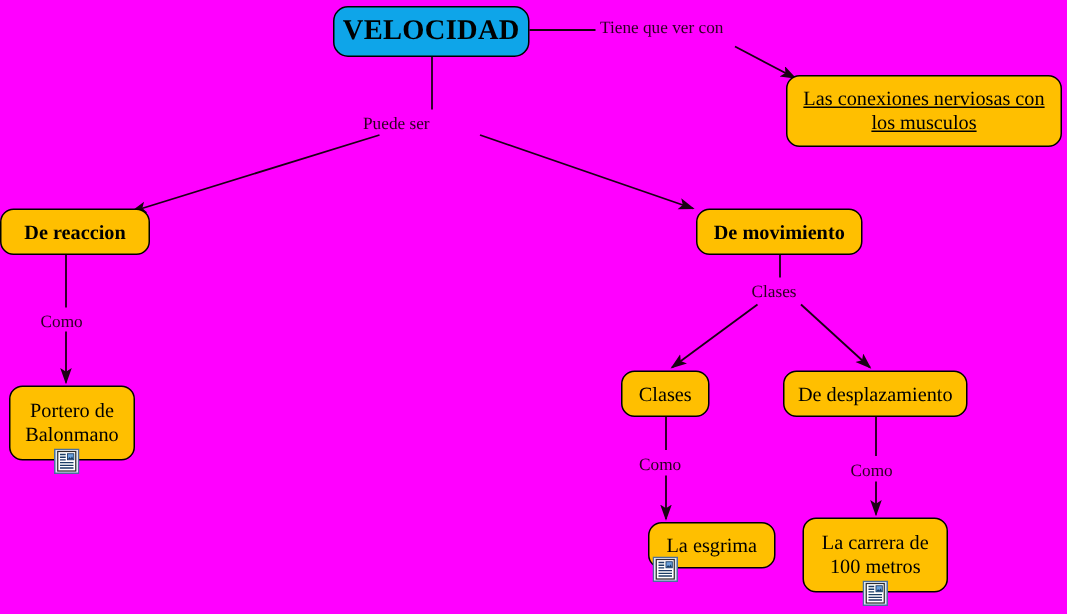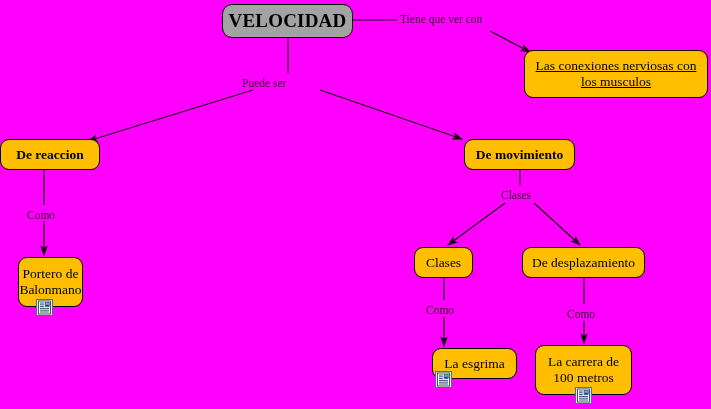--- a/index.html
+++ b/index.html
@@ -38,21 +38,21 @@
     font-size: 13.5px;
     line-height: 16px;
     text-align: center;
     display: flex;
     align-items: center;
     justify-content: center;
     padding: 2px 7px;
     white-space: pre-line;
   }
   .node.root {
-    background: #a3a3a3;
+    background: #0ea5e9;
     border-radius: 10px;
     font-weight: bold;
     font-size: 19px;
     letter-spacing: 0.2px;
   }
   .node.bold {
     font-weight: bold;
   }
   .edge-label {
     position: absolute;
@@ -98,21 +98,21 @@
         <polyline points="584,278 584,304" fill="none" stroke="#1a0014" stroke-width="1.2"></polyline>
         <polyline points="584,321 584,343" fill="none" stroke="#1a0014" stroke-width="1.2" marker-end="url(#arrowhead)"></polyline>
       </g>
   </svg>
   <div id="node-layer">
       <div class="node root" style="left: 222px; top: 4px; width: 131px; height: 34px;">VELOCIDAD</div>
       <div class="node" style="left: 524px; top: 50px; width: 184px; height: 48px; text-decoration: underline;">Las conexiones nerviosas con
 los musculos</div>
       <div class="node bold" style="left: 0px; top: 139px; width: 100px; height: 31px;">De reaccion</div>
       <div class="node bold" style="left: 464px; top: 139px; width: 111px; height: 31px;">De movimiento</div>
-      <div class="node" style="left: 6px; top: 257px; width: 65px; height: 50px; margin-left: 12px;">Portero de
+      <div class="node" style="left: 6px; top: 257px; width: 84px; height: 50px;">Portero de
 Balonmano</div>
       <div class="node" style="left: 414px; top: 247px; width: 59px; height: 31px;">Clases</div>
       <div class="node" style="left: 522px; top: 247px; width: 123px; height: 31px;">De desplazamiento</div>
       <div class="node" style="left: 400px; top: 348px; width: 85px; height: 31px; margin-left: 32px;">La esgrima</div>
       <div class="node" style="left: 535px; top: 345px; width: 97px; height: 50px; text-align: center;">La carrera de
 100 metros</div>
     </div>
   <div id="label-layer">
       <div class="edge-label" style="left: 400px; top: 13px;">Tiene que ver con</div>
       <div class="edge-label" style="left: 242px; top: 77px;">Puede ser</div>

